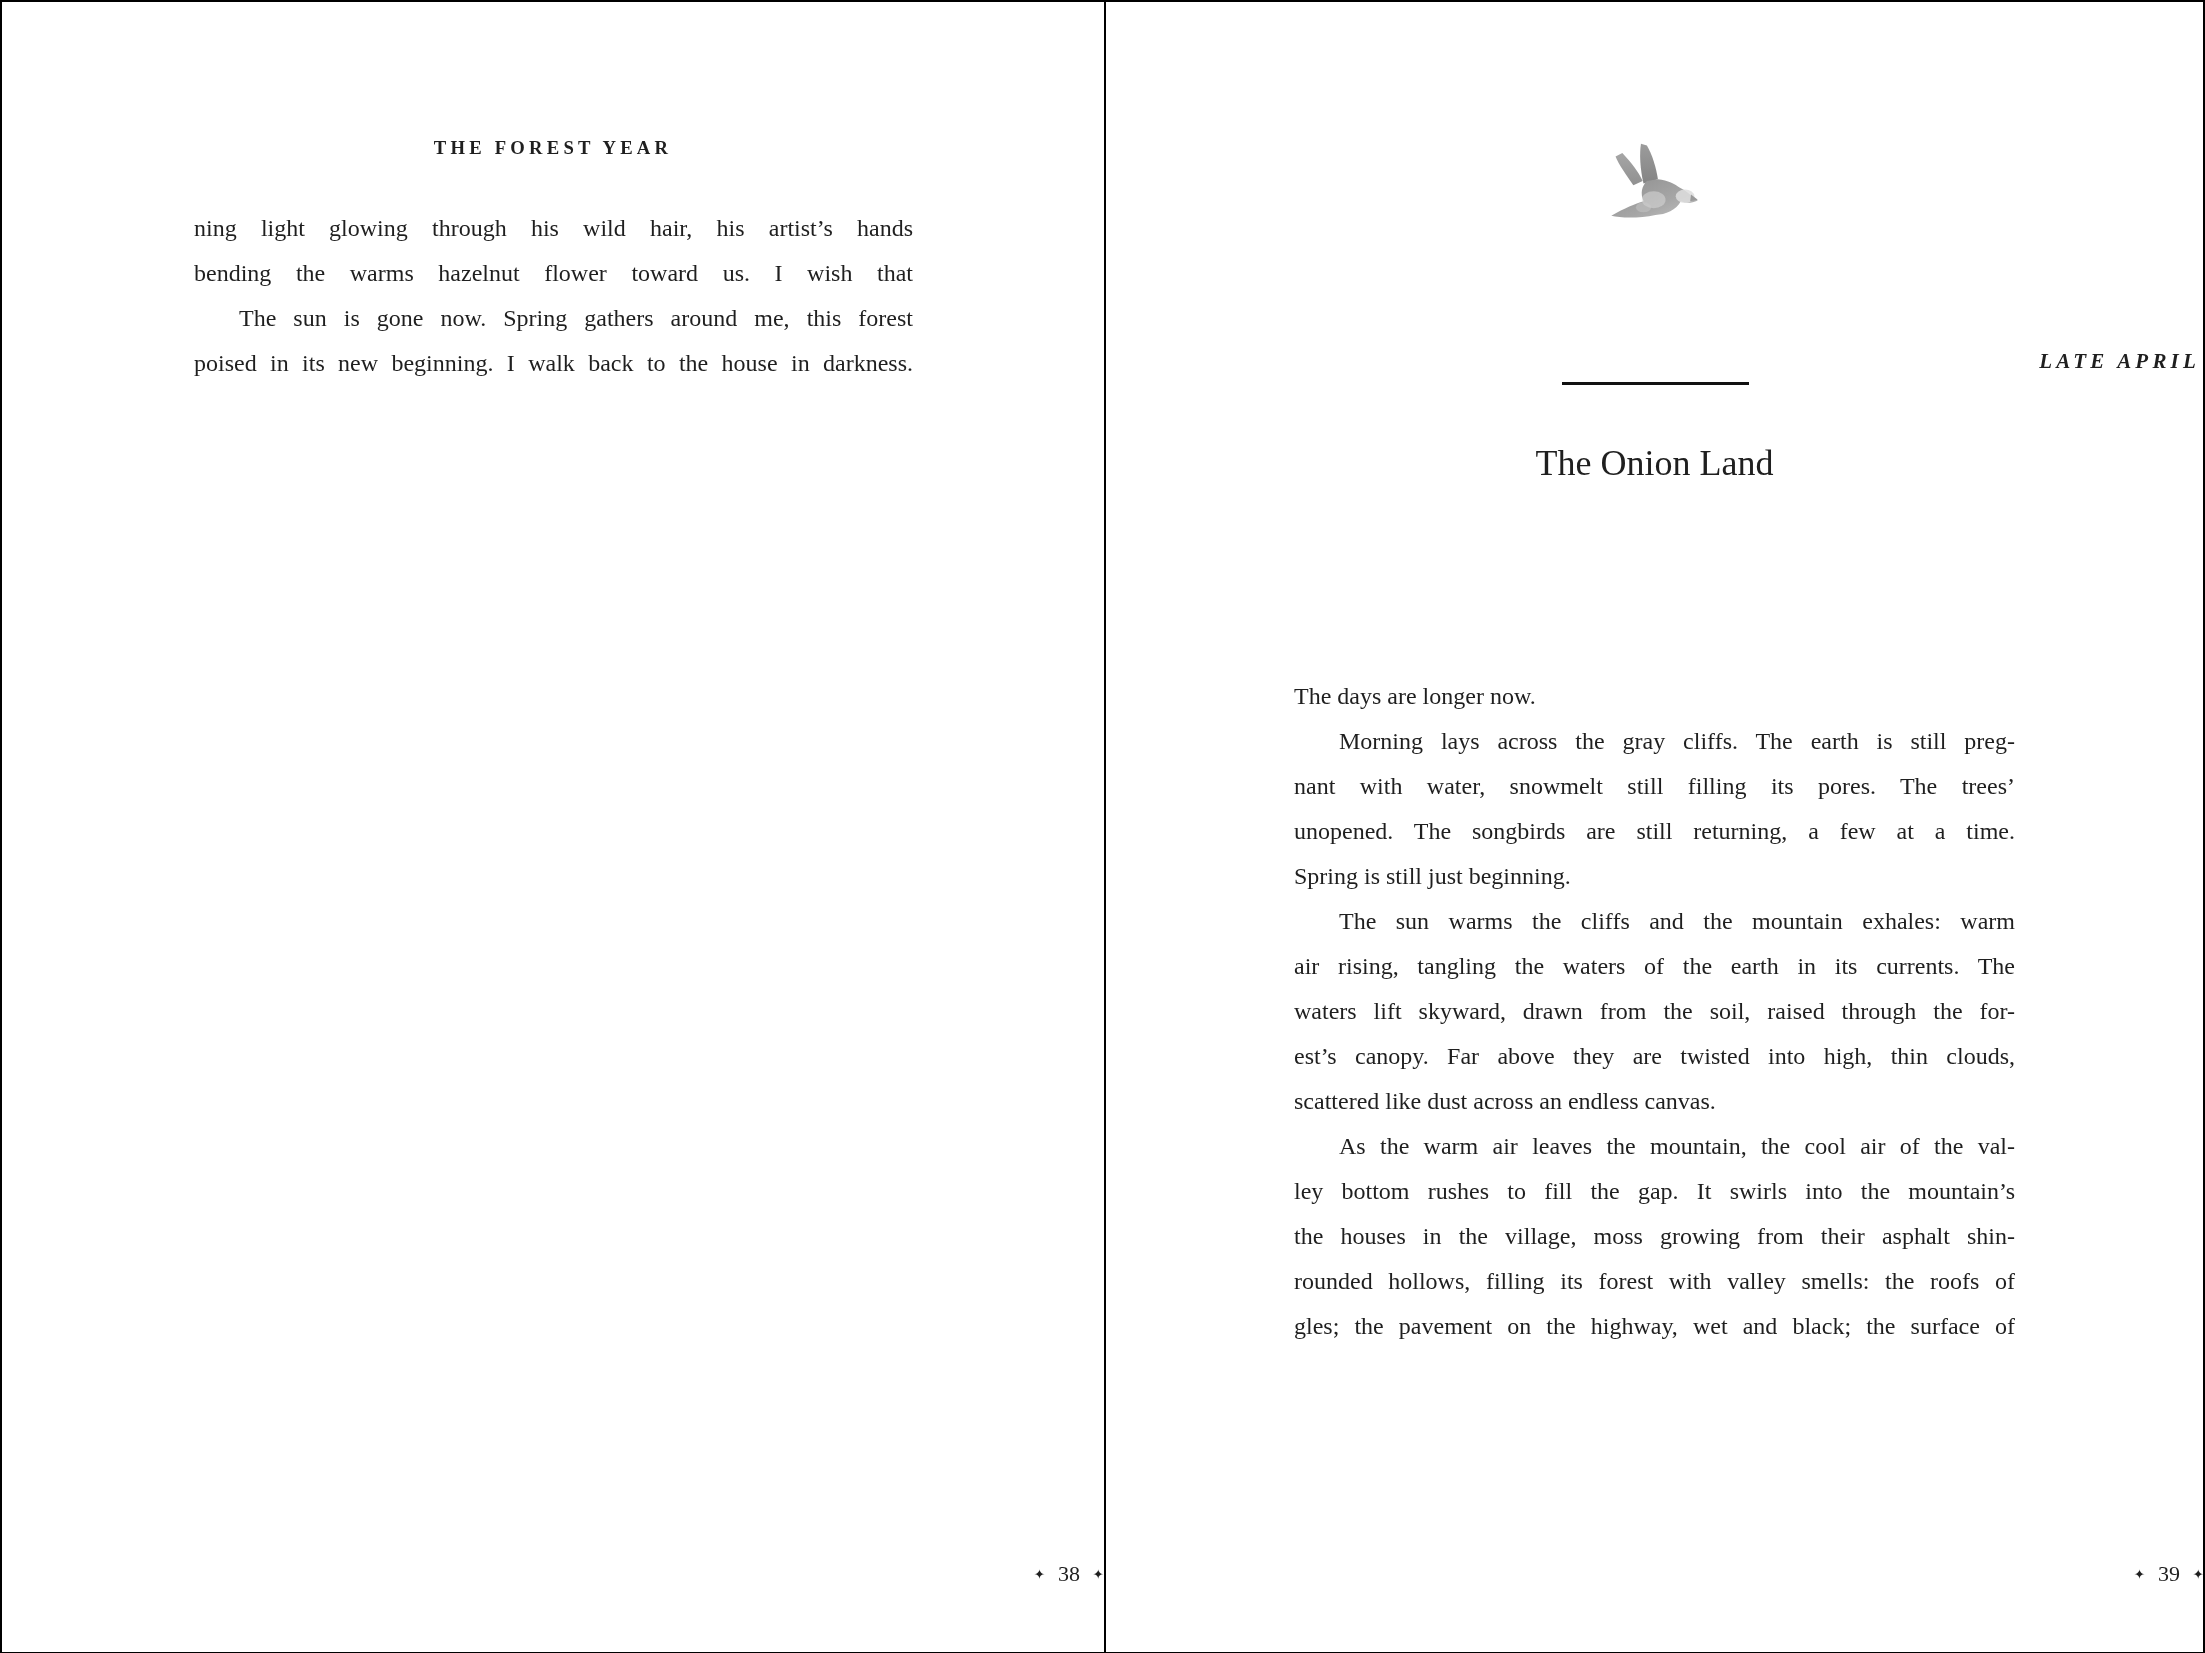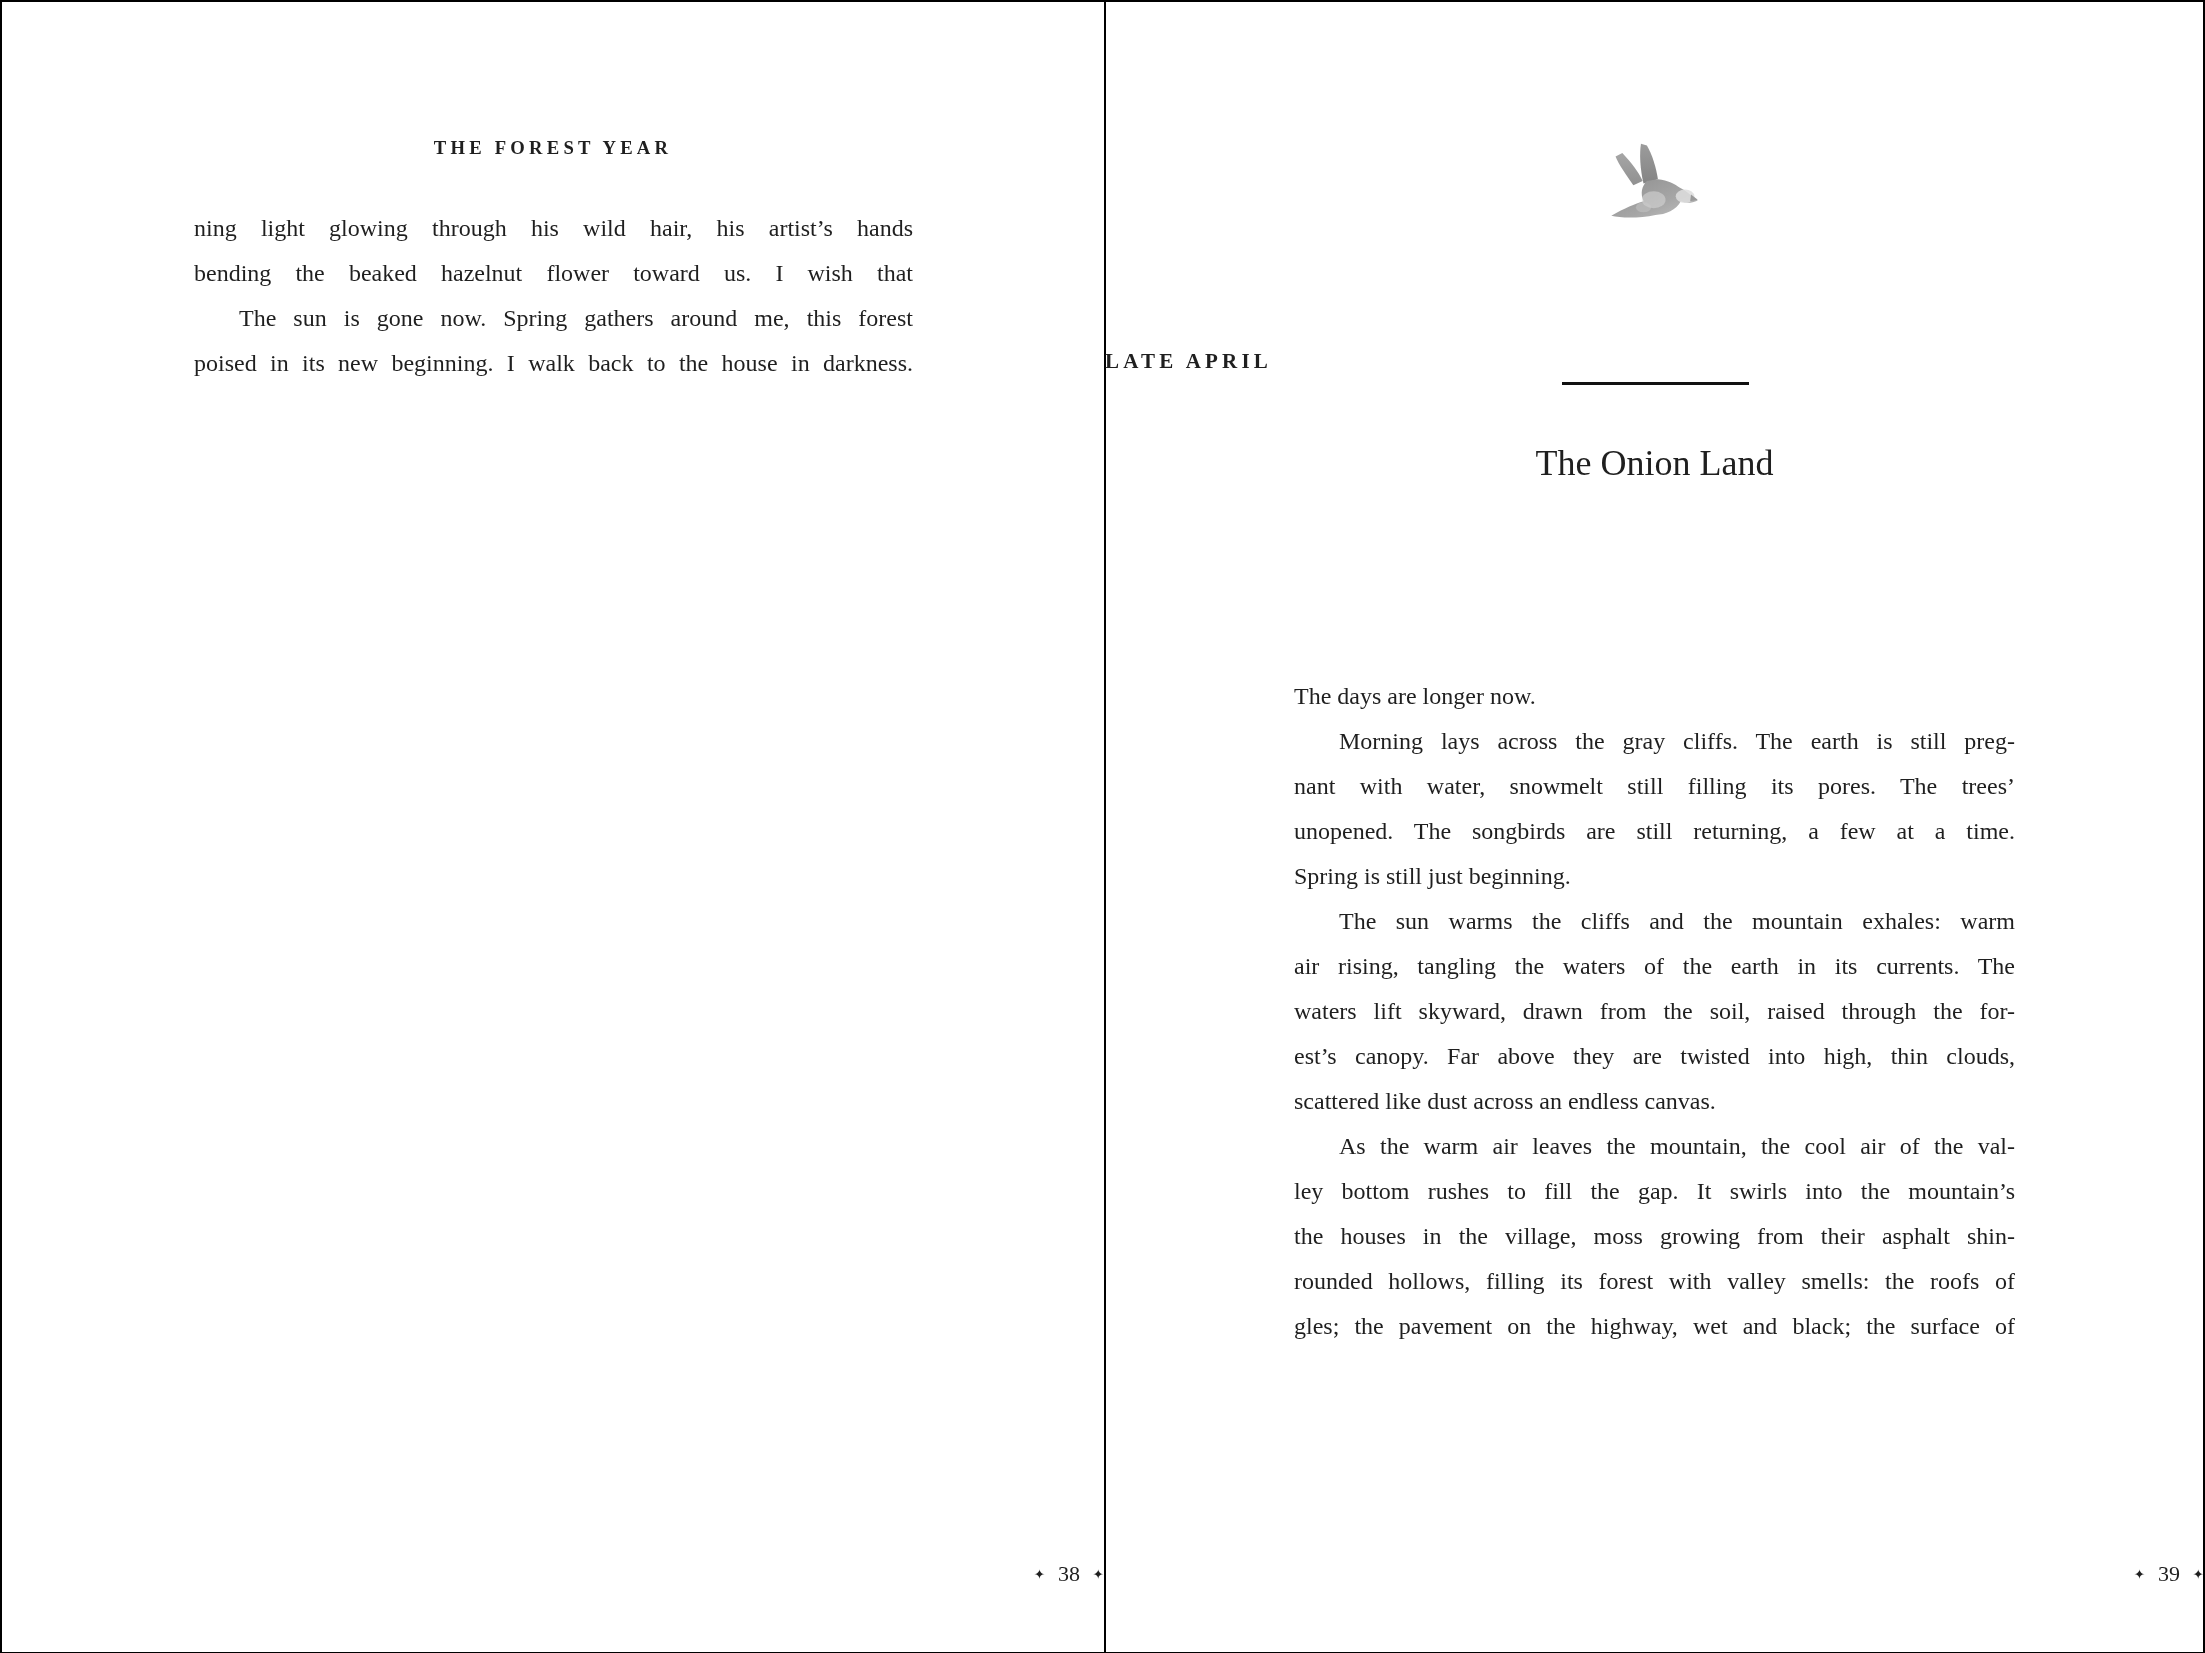--- a/index.html
+++ b/index.html
@@ -67,26 +67,27 @@
   .bird-wrap {
     position: absolute;
     left: 501px; top: 140px;
     width: 92px; height: 78px;
   }
   .bird-wrap svg { display: block; width: 100%; height: 100%; }
 
   .kicker {
     position: absolute;
     top: 347px; left: 0; right: 4px;
-    text-align: left;
+    text-align: right;
     font-size: 21px;
     line-height: 25.4px;
     font-weight: 600;
     letter-spacing: 4.2px;
     text-transform: uppercase;
+    font-style: italic;
   }
   .kicker-rule {
     position: absolute;
     top: 380px; left: 50%;
     width: 187px; height: 2.5px;
     margin-left: -93px;
     background: var(--rule, #111111);
   }
 
   .chapter-title {
@@ -102,21 +103,21 @@
 </head>
 <body>
 
 <div class="spread" style="--text: #1f1f1f; --bg: #ffffff; --rule: #111111; --frame: #000000;">
 
   <section class="page left">
     <header class="running-header">THE FOREST YEAR</header>
 
     <div class="textblock left-tb">
         <div class="line j">ning light glowing through his wild hair, his artist’s hands</div>
-        <div class="line j">bending the beaked hazelnut flower toward us. I wish that</div>
+        <div class="line j">bending the warms hazelnut flower toward us. I wish that</div>
         <div class="line indent j">The sun is gone now. Spring gathers around me, this forest</div>
         <div class="line j">poised in its new beginning. I walk back to the house in darkness.</div>
       </div>
 
     <footer class="folio">
       <span class="orn">✦</span><span class="num">38</span><span class="orn">✦</span>
     </footer>
   </section>
 
   <div class="gutter-divider"></div>

